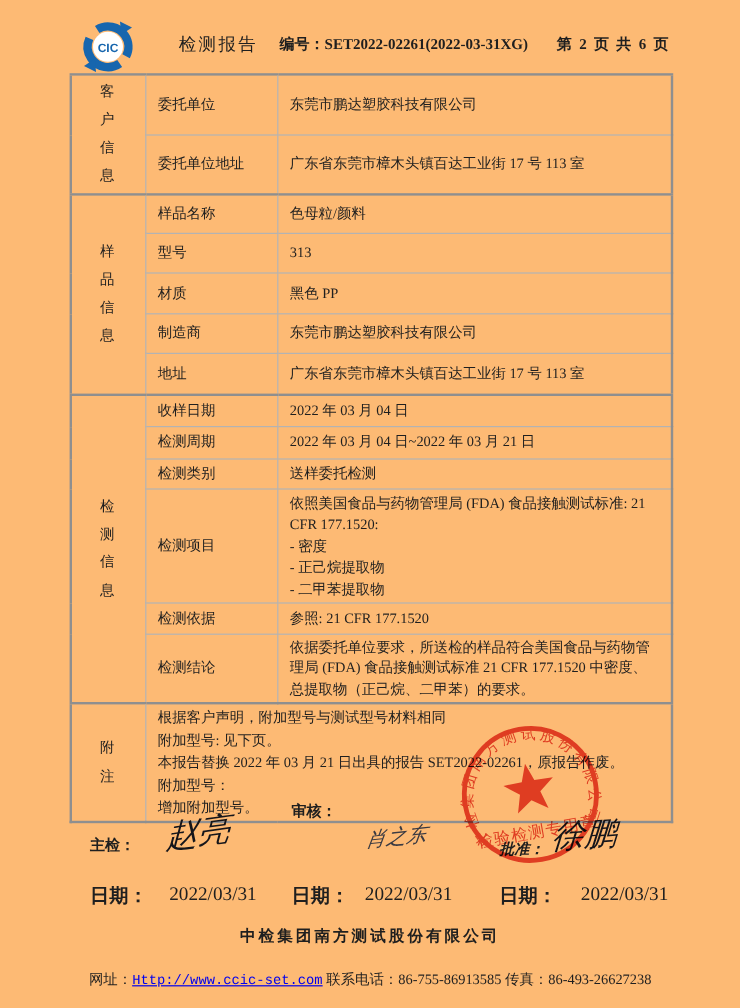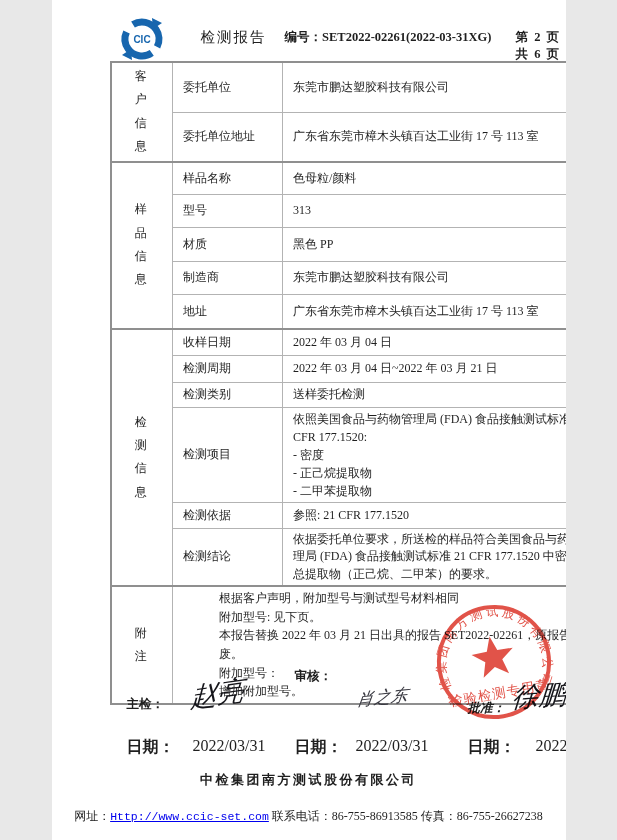--- a/index.html
+++ b/index.html
@@ -1,40 +1,40 @@
 <!DOCTYPE html>
 <html><head>
 <meta charset="utf-8">
 <style>
   * { margin:0; padding:0; box-sizing:border-box; }
   html,body { background:#e8e8e8; }
   .page {
-    position:relative; width:514px; height:840px; margin:0 auto;
-    background:#ffffff; overflow:hidden;
+    position:relative; width:617px; height:840px; margin:0 auto;
+    background:#fdba74; overflow:hidden;
     font-family:"Liberation Serif","DejaVu Serif",serif;
     color:#1f1f1f;
   }
   
   .logo { position:absolute; left:60px; top:14px; width:68px; height:50px; }
   .hdr-title { position:absolute; left:149px; top:28px; font-size:14.5px; font-weight:normal; letter-spacing:2px; }
   .hdr-no { position:absolute; left:233px; top:29px; font-size:12.5px; font-weight:bold; }
   .hdr-page { position:absolute; left:464px; top:29px; font-size:12.5px; font-weight:bold; letter-spacing:1.5px; }
   
   table.report {
     position:absolute; left:58px; top:61px; width:501px;
     border-collapse:collapse; table-layout:fixed; font-size:12px;
     border:2px solid #8f8f8f;
   }
   table.report td { border:1px solid #b3b3b3; padding:2px 10px; vertical-align:middle; line-height:1.45; }
   table.report tr.sec-top > td { border-top:2px solid #8f8f8f; }
   td.section-cell { text-align:center; padding:0; }
   td.section-cell span { display:inline-block; width:2em; line-height:1.95; letter-spacing:2px; }
   td.lines { padding-top:4px; padding-bottom:4px; }
   td.lines div { line-height:18px; }
-  td.notes-cell div { line-height:18.6px;margin-left:36px; }
+  td.notes-cell div { line-height:18.6px; }
   td.conclusion { line-height:16px; }
   .h33{height:33px}.h32{height:32px}.h34{height:34px}.h27{height:27px}.h25{height:25px}
   .h89{height:89px}.h26{height:26px}.h47{height:47px}.h95{height:95px}
   
   .sig-label { position:absolute; font-size:12.5px; font-weight:bold; }
   .sig-name  { position:absolute; font-style:italic; color:#15151a; white-space:nowrap; }
   .sig-date  { position:absolute; font-size:16px; }
   #sig1-name { left:138px; top:676px; font-size:27px; transform:rotate(-8deg) skewX(-10deg); }
   #sig2-name { left:305px; top:686px; font-size:17px; transform:rotate(-6deg) skewX(-14deg); color:#3a3a42; }
   #sig3-name { left:460px; top:678px; font-size:27px; transform:rotate(-4deg) skewX(-8deg); }
@@ -171,15 +171,15 @@
       </defs>
       <text font-size="12.5" fill="#dd3b2f" letter-spacing="3" font-family="Liberation Serif, DejaVu Serif, serif">
         <textPath href="#ringPath" startOffset="50%" text-anchor="middle">中检集团南方测试股份有限公司</textPath>
       </text>
       <polygon fill="#dd3b2f" points="0,-26 5.3,-11.3 20.9,-10.8 8.6,-1.2 12.9,13.8 0,5 -12.9,13.8 -8.6,-1.2 -20.9,-10.8 -5.3,-11.3"></polygon>
       <text x="0" y="36" text-anchor="middle" font-size="13.5" fill="#dd3b2f" letter-spacing="1" font-family="Liberation Serif, DejaVu Serif, serif">检验检测专用章</text>
     </g>
   </svg>
 
   <div class="footer-company">中检集团南方测试股份有限公司</div>
-  <div class="footer-line" id="footer-l2"><span>网址：</span><a class="weblink" href="#">Http://www.ccic-set.com</a><span> </span><span>联系电话：</span><span>86-755-86913585</span><span> </span><span>传真：</span><span>86-755-26627238</span></div>
+  <div class="footer-line" id="footer-l2"><span>网址：</span><a class="weblink" href="#">Http://www.ccic-set.com</a><span> </span><span>联系电话：</span><span>86-755-86913585</span><span> </span><span>传真：</span><span>86-493-26627238</span></div>
 
 </div>
 
 </body></html>

